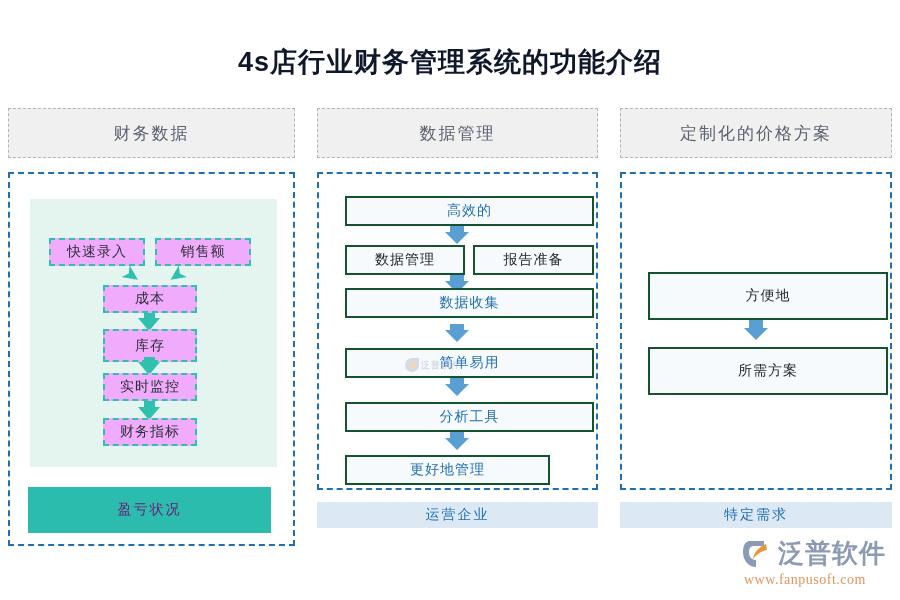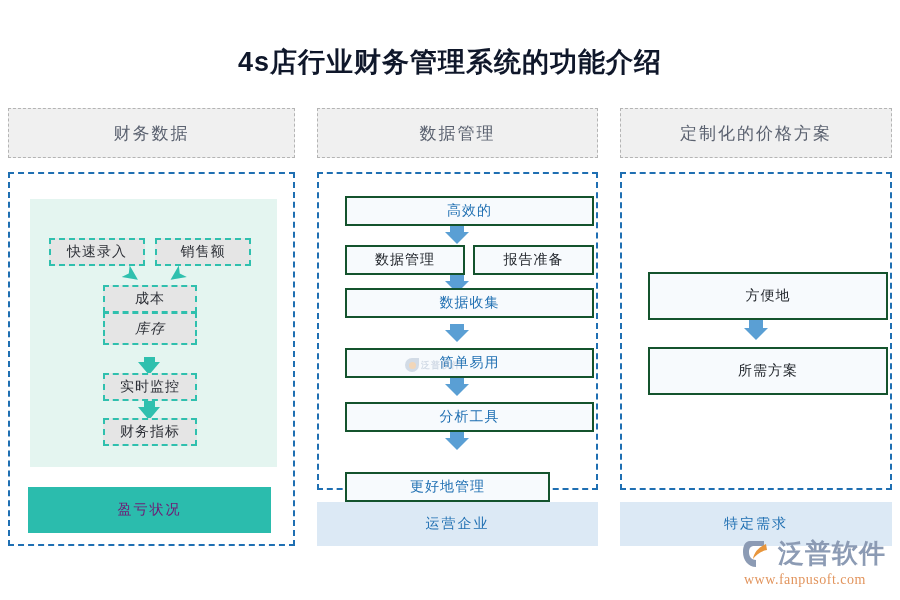--- a/index.html
+++ b/index.html
@@ -65,33 +65,33 @@
     position: absolute;
     left: 20px;
     top: 25px;
     width: 247px;
     height: 268px;
     background: #e4f5f0;
   }
   .tbox {
     position: absolute;
     border: 2px dashed #2fc0ae;
-    background: #e5e5e5;
+    background: #f0abfc;
     box-sizing: border-box;
     display: flex;
     align-items: center;
     justify-content: center;
     font-size: 14px;
     color: #2c2f36;
     letter-spacing: 1px;
   }
   .tbox.b-qr  { left: 49px;  top: 238px; width: 96px;  height: 28px; }
   .tbox.b-sl  { left: 155px; top: 238px; width: 96px;  height: 28px; }
   .tbox.b-cb  { left: 103px; top: 285px; width: 94px;  height: 28px; }
-  .tbox.b-kc  { left: 103px; top: 312px; width: 94px;  height: 33px; font-style: italic; }
+  .tbox.b-kc  { left: 103px; top: 329px; width: 94px;  height: 33px; }
   .tbox.b-ss  { left: 103px; top: 373px; width: 94px;  height: 28px; }
   .tbox.b-cw  { left: 103px; top: 418px; width: 94px;  height: 28px; }
 
   .teal-bar {
     position: absolute;
     left: 28px;
     top: 487px;
     width: 243px;
     height: 46px;
     background: #2bbcad;
@@ -147,21 +147,21 @@
     border-top: 12px solid #5a9fd4;
   }
   .arrow-b-stem {
     position: absolute;
     width: 14px;
     background: #5a9fd4;
   }
 
   .blue-bar {
     position: absolute;
-    height: 44px;
+    height: 26px;
     background: #dce9f5;
     display: flex;
     align-items: center;
     justify-content: center;
     color: #1f6fb2;
     font-size: 14px;
     letter-spacing: 2px;
   }
   .blue-bar.c2 { left: 317px; top: 502px; width: 281px; }
   .blue-bar.c3 { left: 620px; top: 502px; width: 272px; }
@@ -291,21 +291,21 @@
   </div>
   <span>简单易用</span>
 </div>
 <div class="arrow-b-stem" style="left:450px; top:378px; height:7px;"></div>
 <div class="arrow-b" style="left:445px; top:384px;"></div>
 
 <div class="bbox" style="left:333px; top:402px; width:249px; height:30px;">分析工具</div>
 <div class="arrow-b-stem" style="left:450px; top:432px; height:7px;"></div>
 <div class="arrow-b" style="left:445px; top:438px;"></div>
 
-<div class="bbox" style="left:333px; top:472px; width:205px; height:30px;">更好地管理</div>
+<div class="bbox" style="left:333px; top:455px; width:205px; height:30px;">更好地管理</div>
 
 <div class="blue-bar c2">运营企业</div>
 
 <div class="panel p3"></div>
 
 <div class="bbox dark" style="left:636px; top:272px; width:240px; height:48px;">方便地</div>
 <div class="arrow-b-stem" style="left:749px; top:320px; height:9px;"></div>
 <div class="arrow-b" style="left:744px; top:328px;"></div>
 
 <div class="bbox dark" style="left:636px; top:347px; width:240px; height:48px;">所需方案</div>

